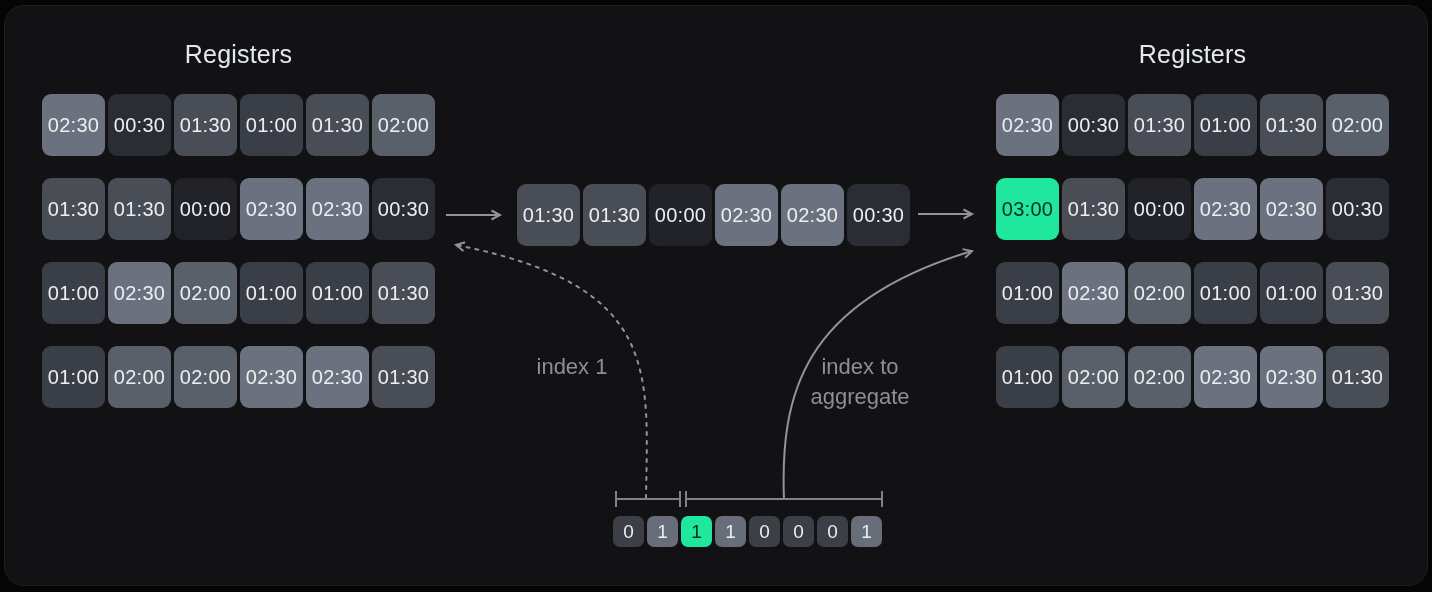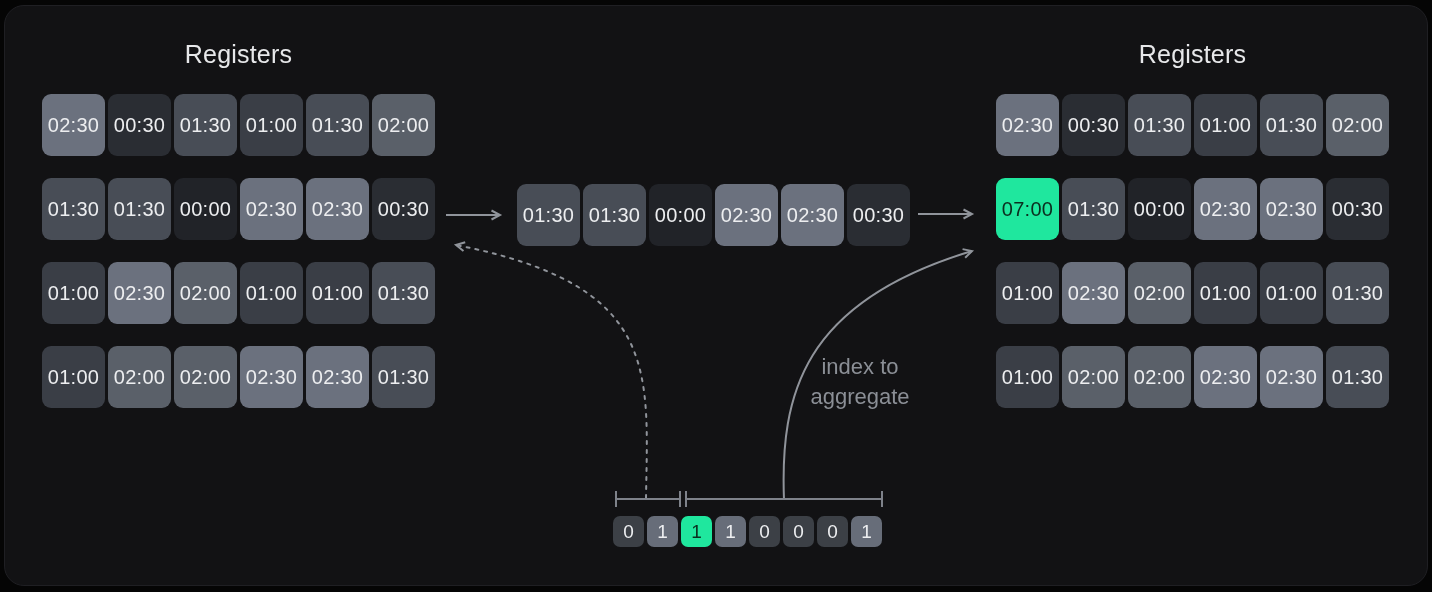--- a/index.html
+++ b/index.html
@@ -96,41 +96,42 @@
       <div class="cell" style="background: rgb(42, 45, 51);">00:30</div>
     </div>
 
   <div class="reg-grid" style="left:996px;top:94px">
       <div class="cell" style="background: rgb(107, 113, 126);">02:30</div>
       <div class="cell" style="background: rgb(42, 45, 51);">00:30</div>
       <div class="cell" style="background: rgb(72, 77, 86);">01:30</div>
       <div class="cell" style="background: rgb(58, 62, 70);">01:00</div>
       <div class="cell" style="background: rgb(72, 77, 86);">01:30</div>
       <div class="cell" style="background: rgb(90, 96, 105);">02:00</div>
-      <div class="cell" style="background: rgb(31, 231, 158); color: rgb(11, 46, 31);">07:00</div>
+      <div class="cell" style="background: rgb(31, 231, 158); color: rgb(11, 46, 31);">03:00</div>
       <div class="cell" style="background: rgb(72, 77, 86);">01:30</div>
       <div class="cell" style="background: rgb(33, 35, 40);">00:00</div>
       <div class="cell" style="background: rgb(107, 113, 126);">02:30</div>
       <div class="cell" style="background: rgb(107, 113, 126);">02:30</div>
       <div class="cell" style="background: rgb(42, 45, 51);">00:30</div>
       <div class="cell" style="background: rgb(58, 62, 70);">01:00</div>
       <div class="cell" style="background: rgb(107, 113, 126);">02:30</div>
       <div class="cell" style="background: rgb(90, 96, 105);">02:00</div>
       <div class="cell" style="background: rgb(58, 62, 70);">01:00</div>
       <div class="cell" style="background: rgb(58, 62, 70);">01:00</div>
       <div class="cell" style="background: rgb(72, 77, 86);">01:30</div>
       <div class="cell" style="background: rgb(58, 62, 70);">01:00</div>
       <div class="cell" style="background: rgb(90, 96, 105);">02:00</div>
       <div class="cell" style="background: rgb(90, 96, 105);">02:00</div>
       <div class="cell" style="background: rgb(107, 113, 126);">02:30</div>
       <div class="cell" style="background: rgb(107, 113, 126);">02:30</div>
       <div class="cell" style="background: rgb(72, 77, 86);">01:30</div>
     </div>
 
   <div class="note" style="left:472px">
+    <div>index 1</div>
   </div>
   <div class="note" style="left:760px">
     <div>index to</div>
     <div>aggregate</div>
   </div>
 
   <div class="bits">
       <div class="bit" style="background: rgb(60, 64, 70);">0</div>
       <div class="bit" style="background: rgb(103, 109, 121);">1</div>
       <div class="bit" style="background: rgb(31, 231, 158); color: rgb(11, 46, 31);">1</div>

